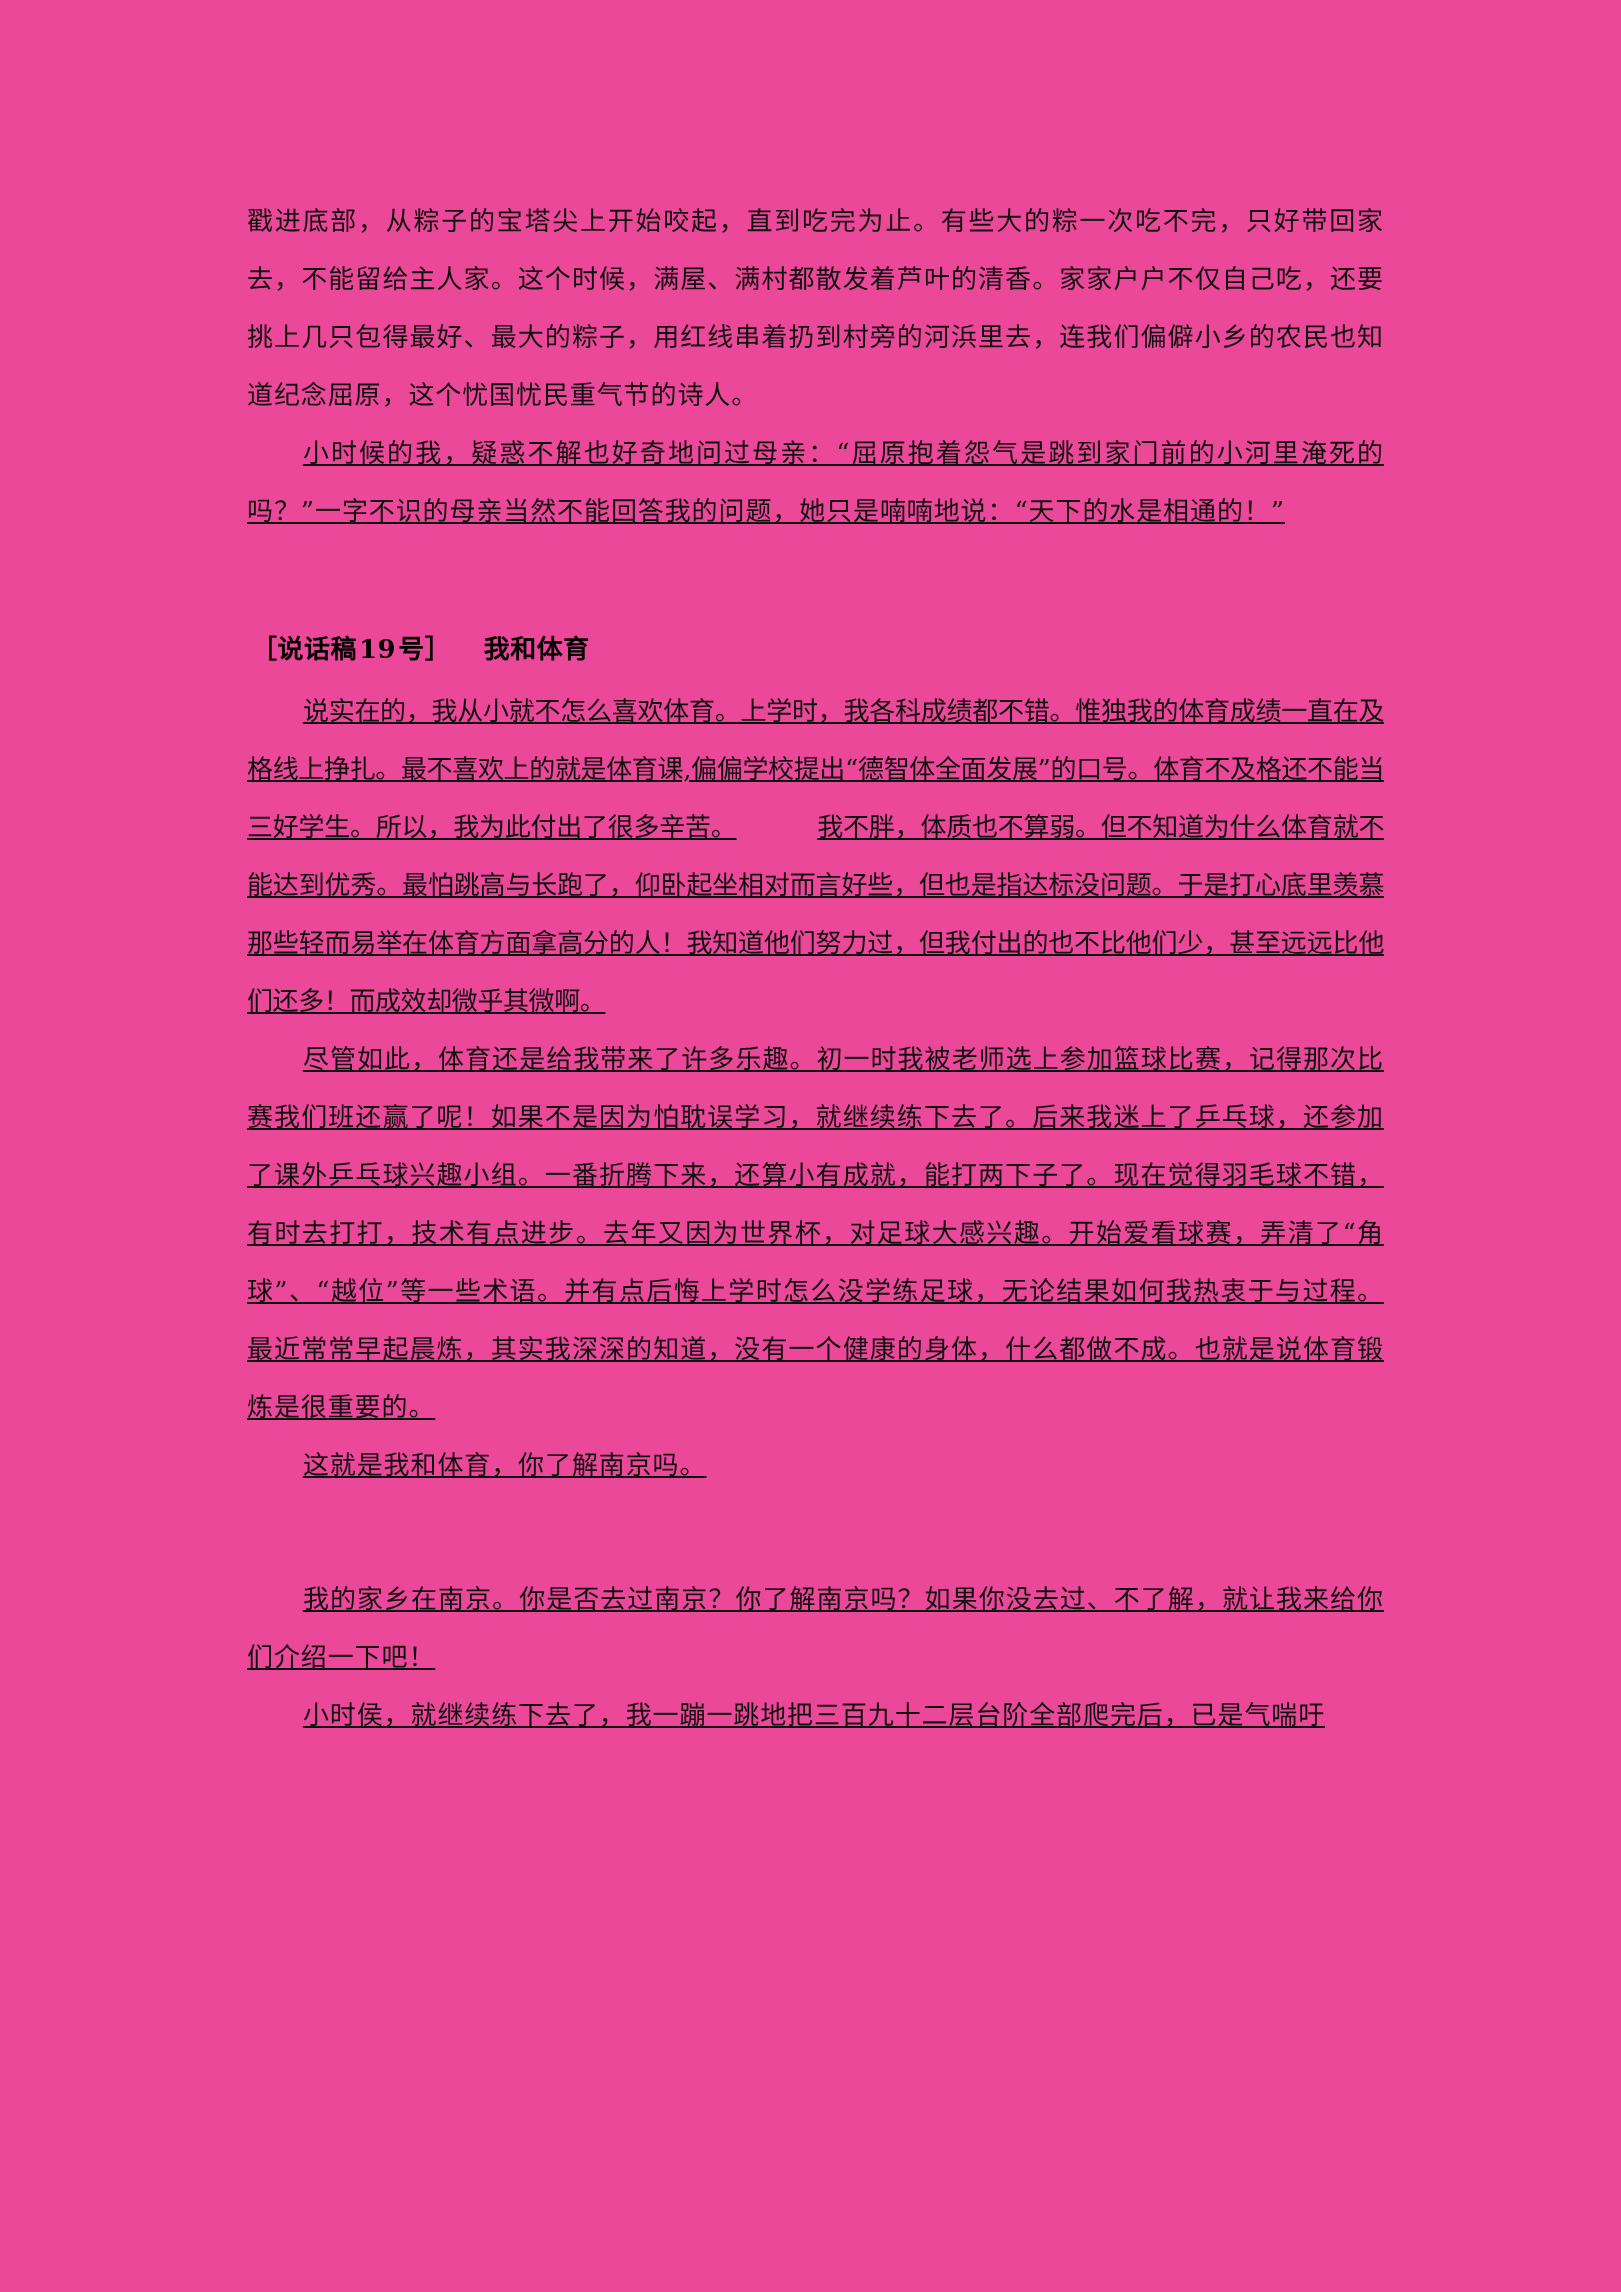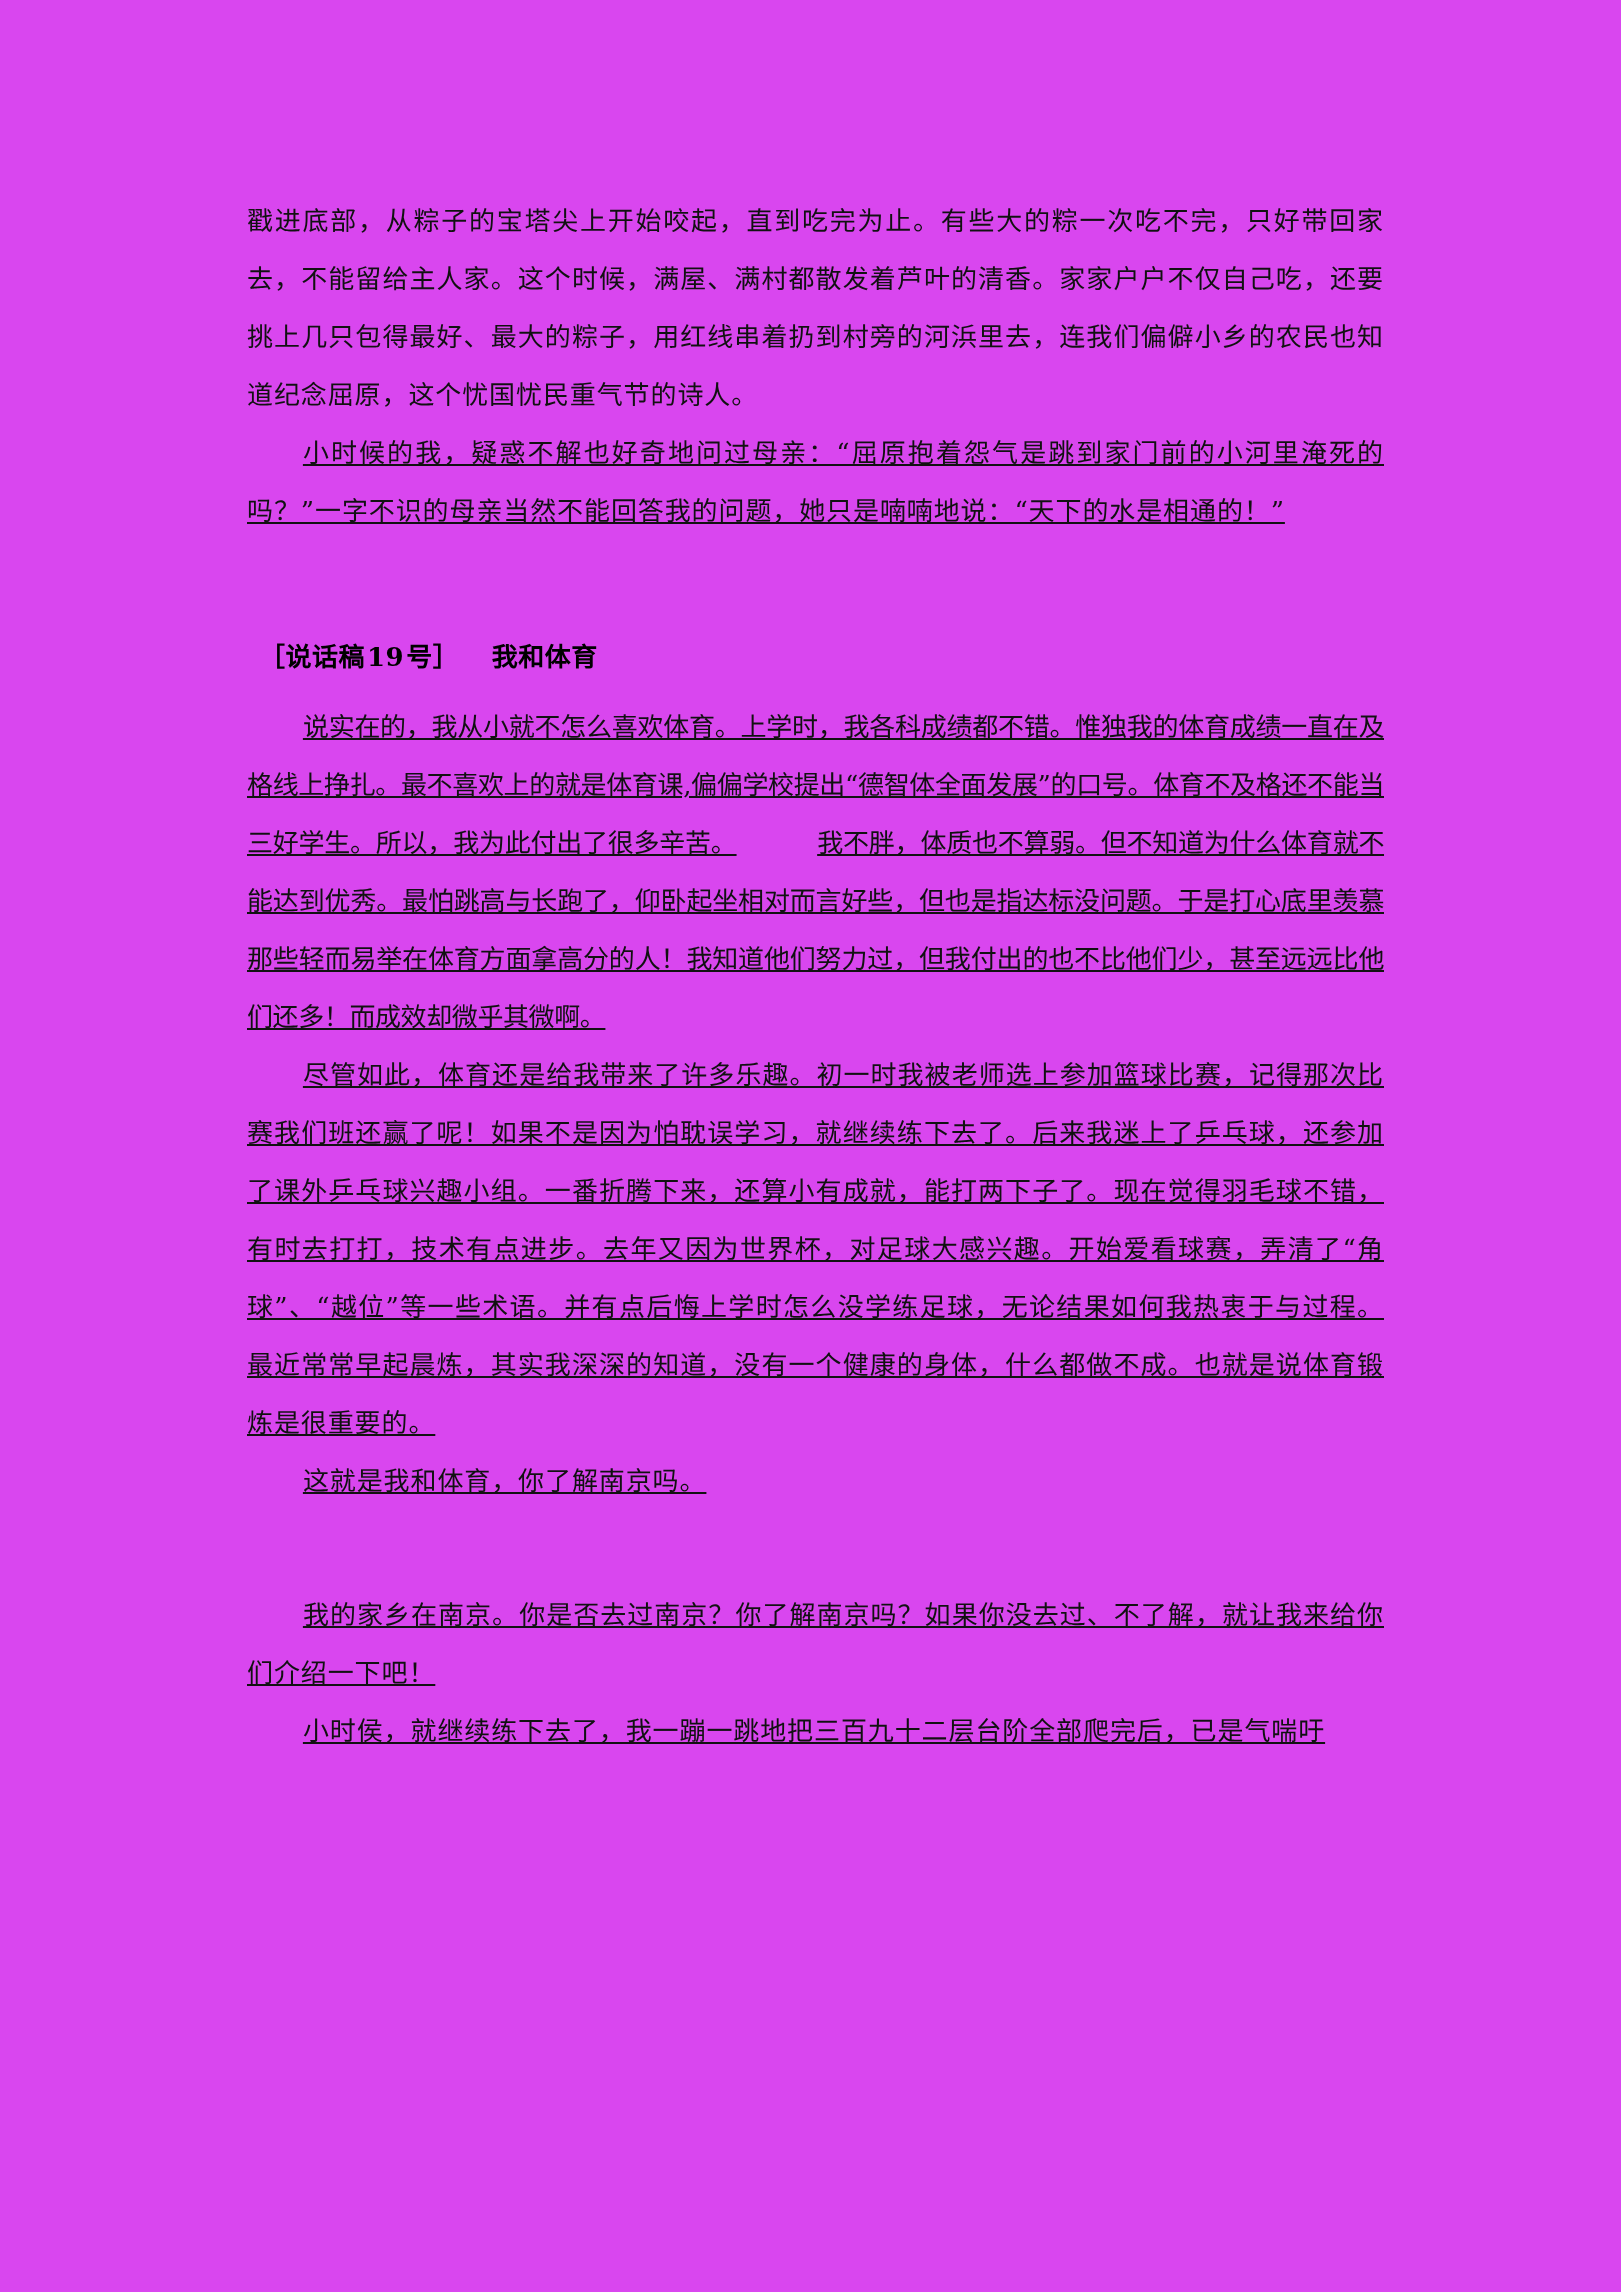--- a/index.html
+++ b/index.html
@@ -6,21 +6,21 @@
   html, body {
     margin: 0;
     padding: 0;
     background: #ffffff;
   }
 
   .page {
     position: relative;
     width: 1621px;
     height: 2293px;
-    background: #d946ef;
+    background: #ec4899;
     box-sizing: border-box;
     overflow: hidden;
     font-family: "DejaVu Serif", "Liberation Serif", serif;
     color: #000000;
   }
 
   .content {
     position: absolute;
     left: 247px;
     top: 192px;
@@ -46,21 +46,21 @@
   .tight {
     letter-spacing: -0.4px;
   }
 
   
   .heading {
     font-size: 26px;
     line-height: 58px;
     font-weight: bold;
     letter-spacing: 0.5px;
-    margin: 12px;
+    margin: 4px;
     color: #000000;
     white-space: nowrap;
   }
 
   .heading .num {
     font-family: "DejaVu Serif", "Liberation Serif", serif;
     font-weight: bold;
     padding: 0 2px;
   }
 

